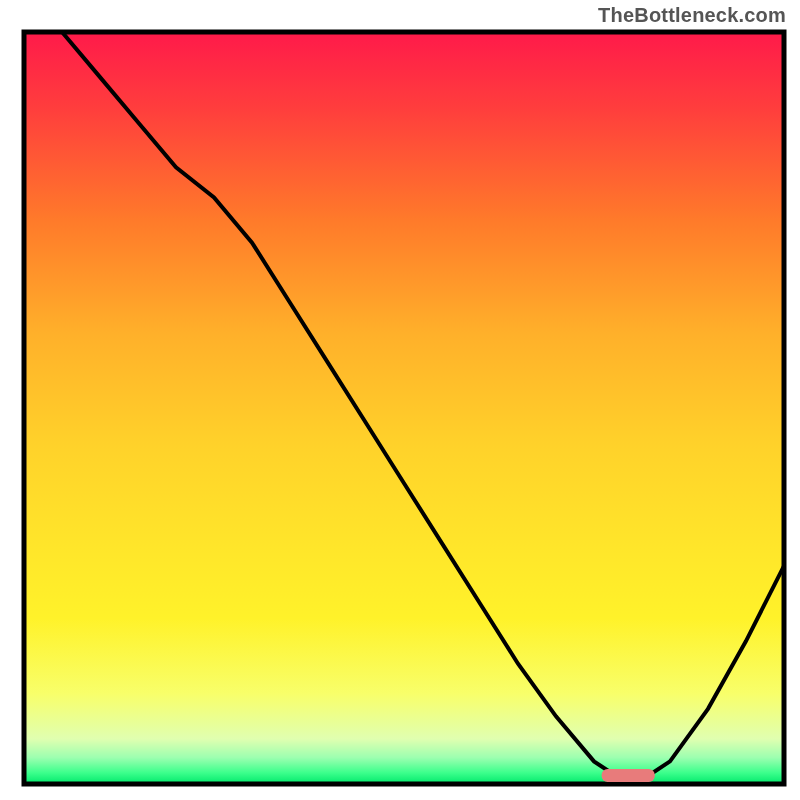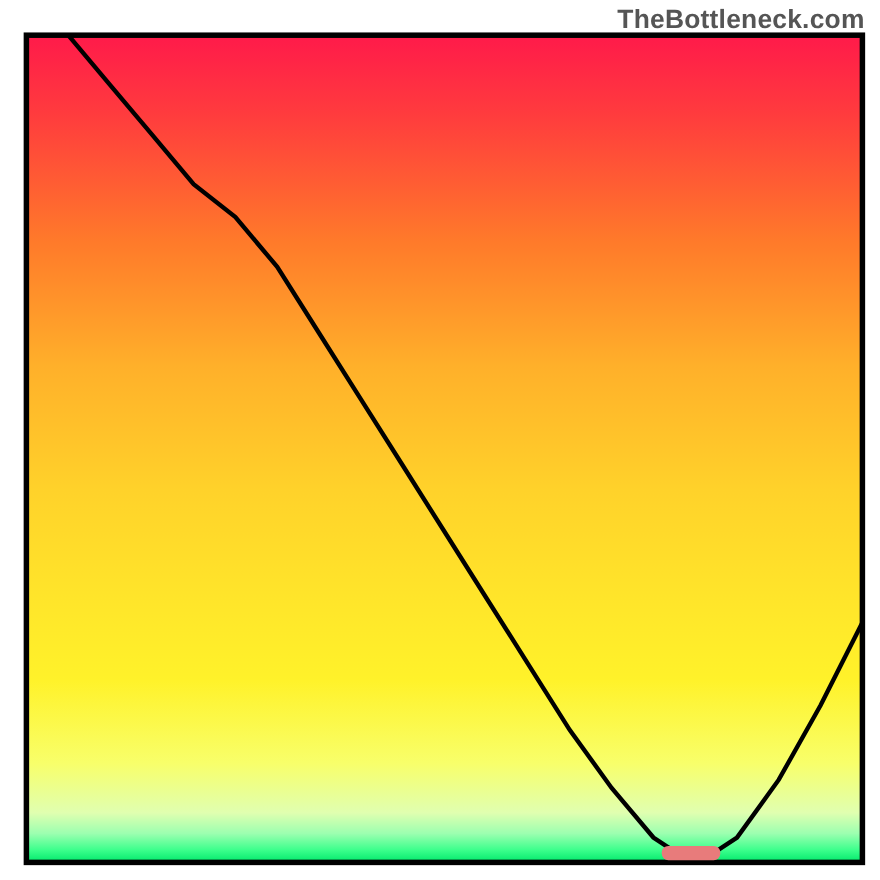--- a/index.html
+++ b/index.html
@@ -12,21 +12,21 @@
   }
   .frame {
     position: relative;
     width: 800px;
     height: 800px;
   }
   .watermark {
     position: absolute;
     top: 4px;
     right: 14px;
-    font-size: 24px;
+    font-size: 20px;
     font-weight: 600;
     color: #555555;
     letter-spacing: 0.2px;
     z-index: 3;
     margin-left: 32px;
   }
   svg.plot {
     position: absolute;
     top: 0;
     left: 0;

